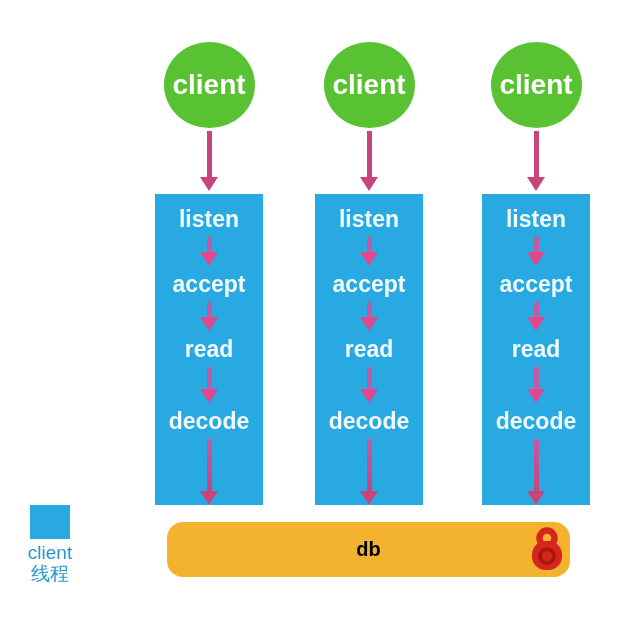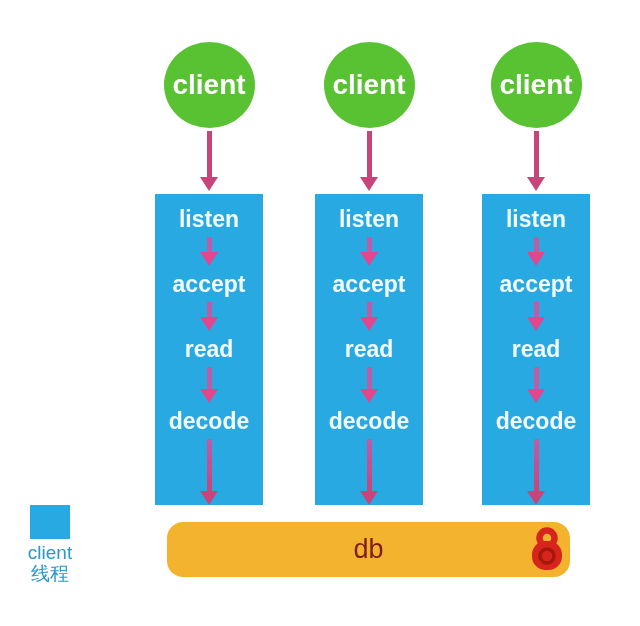--- a/index.html
+++ b/index.html
@@ -93,23 +93,23 @@
     top: 522px;
     width: 403px;
     height: 55px;
     background: #f3b32f;
     border-radius: 16px;
     display: flex;
     align-items: center;
     justify-content: center;
   }
   .db-label {
-    color: #7f1d1d;
-    font-size: 27px;
-    font-weight: normal;
+    color: #000000;
+    font-size: 20px;
+    font-weight: bold;
   }
   .lock {
     position: absolute;
     right: 6px;
     top: 5px;
     width: 34px;
     height: 45px;
   }
 
   

